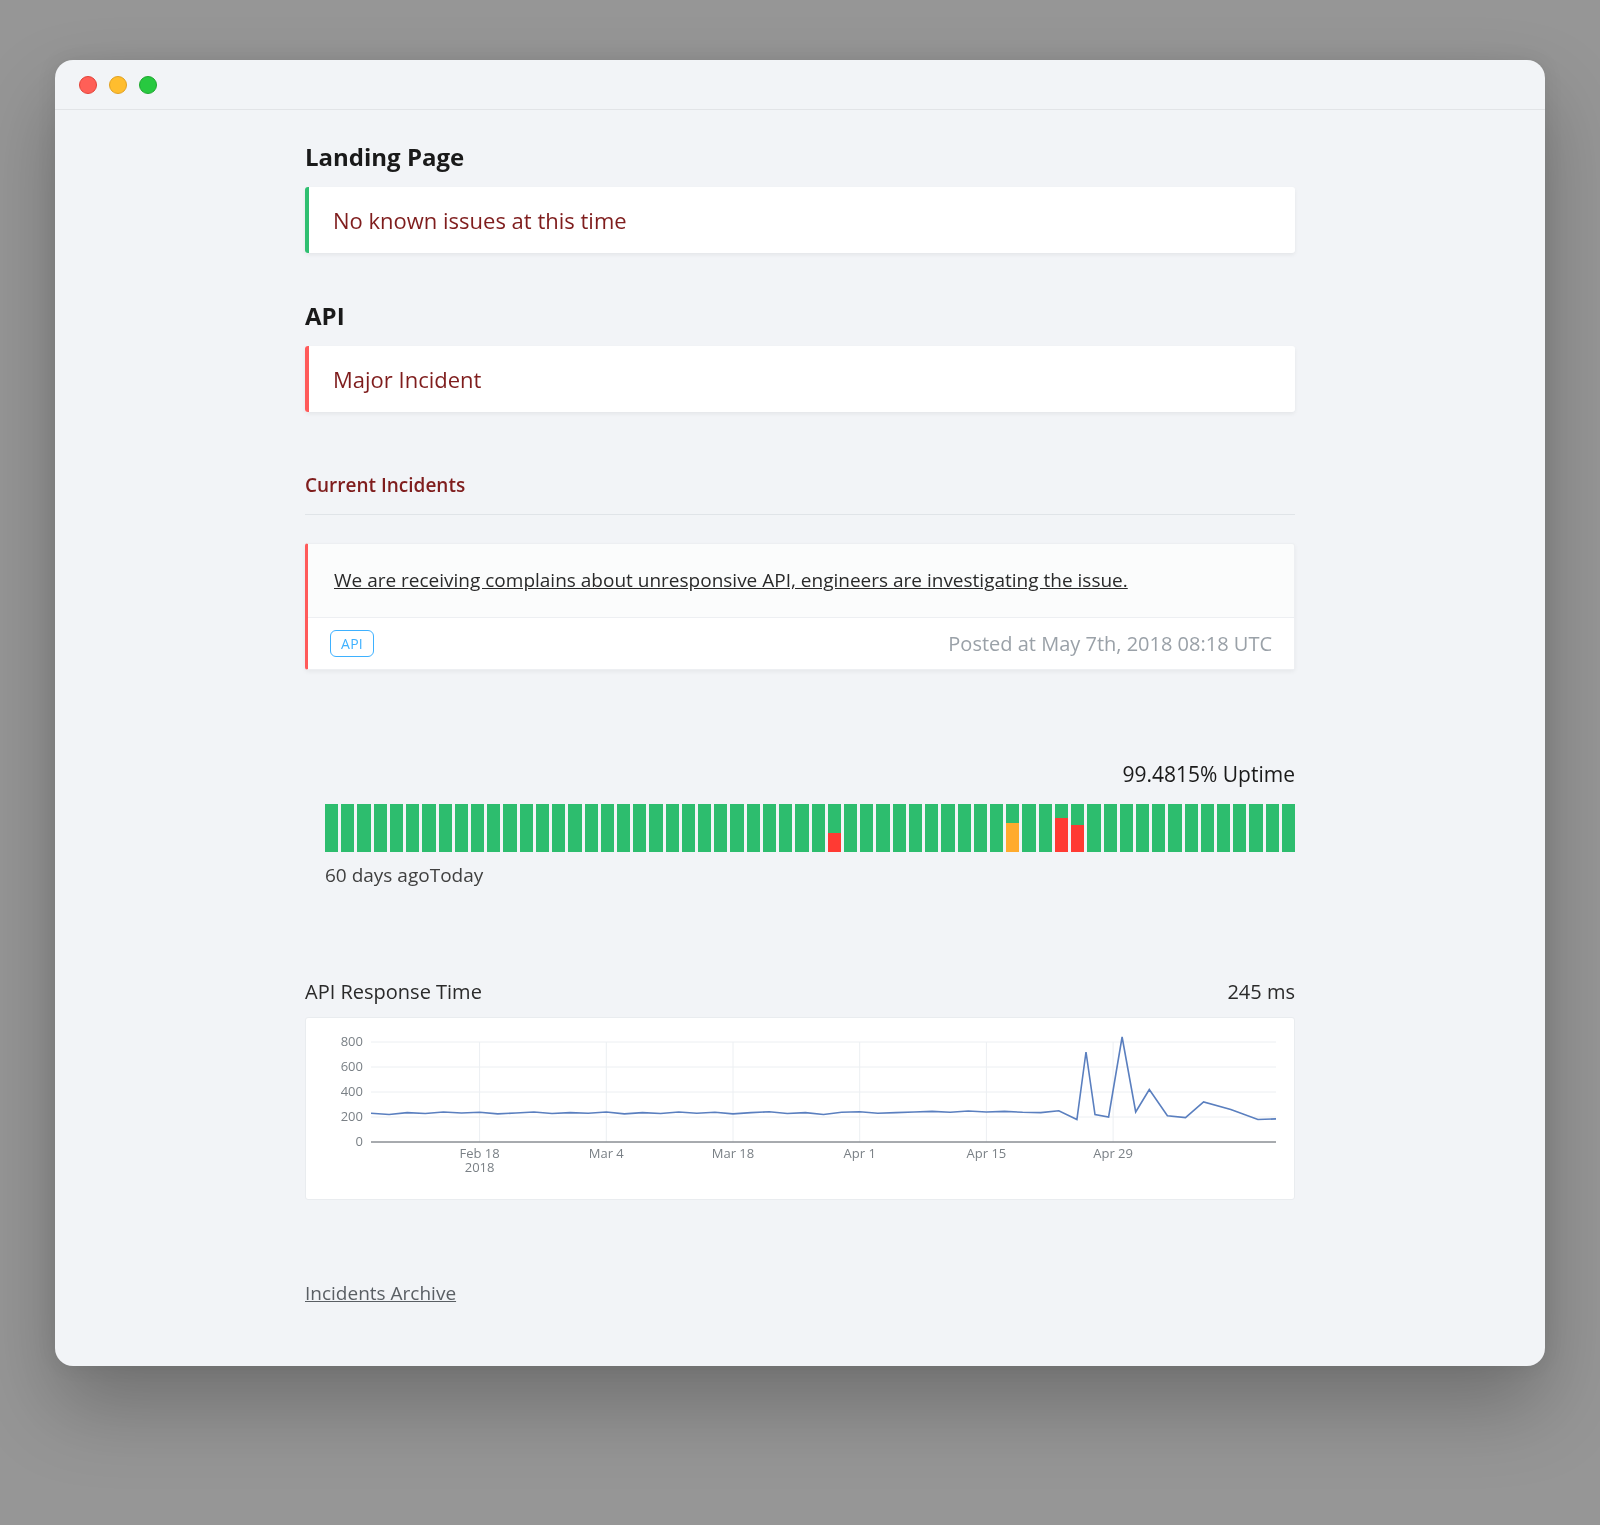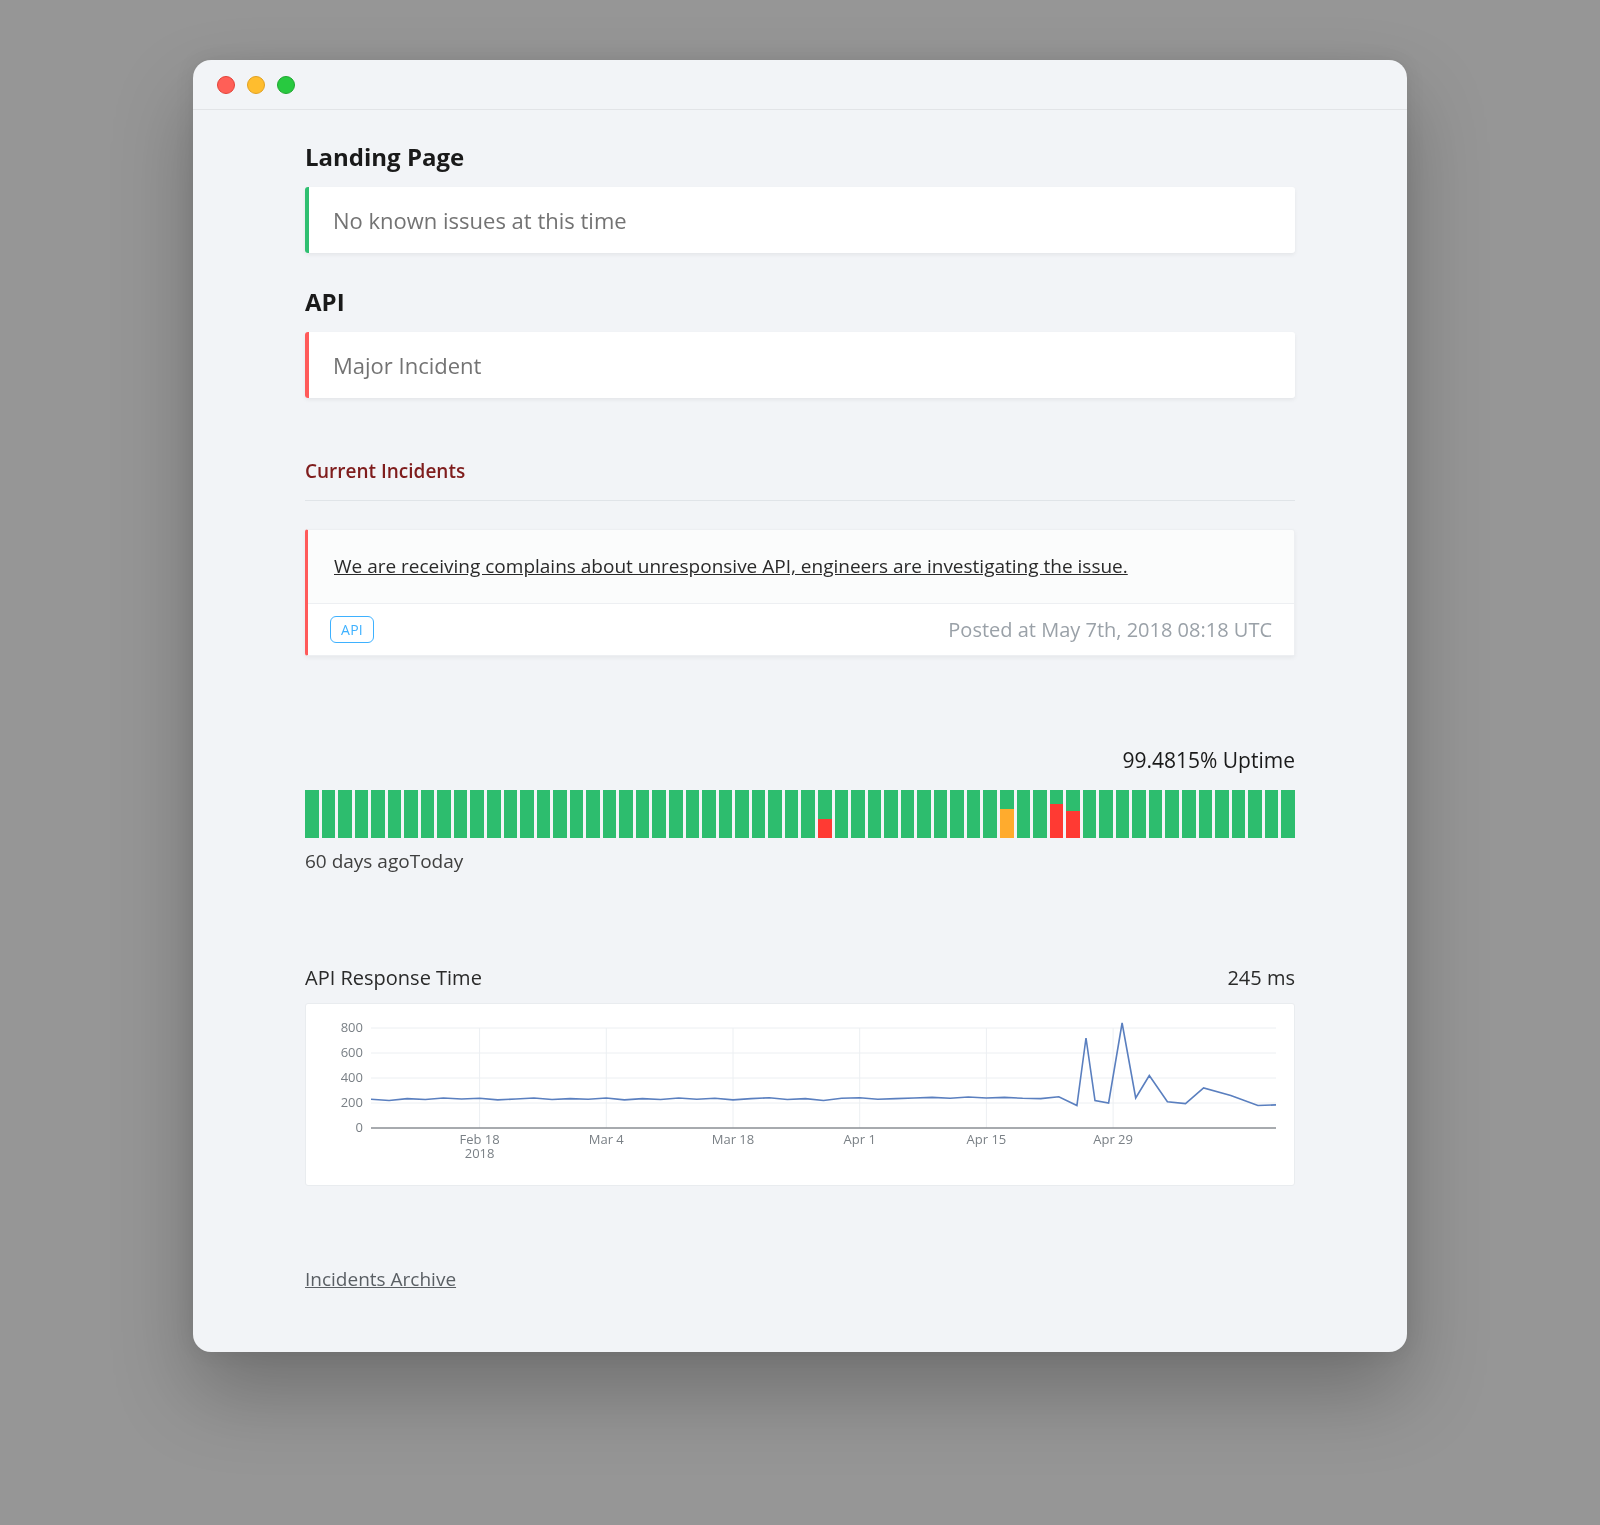--- a/index.html
+++ b/index.html
@@ -8,21 +8,21 @@
     background: #969696;
     font-family: -apple-system, BlinkMacSystemFont, "Segoe UI", "Open Sans", Helvetica, Arial, sans-serif;
     display: flex;
     align-items: flex-start;
     justify-content: center;
     padding: 60px 0 100px 0;
     width: 1600px;
     height: 1525px;
   }
   .window {
-    width: 1214px;
+    width: 1490px;
     background: #f2f4f7;
     border-radius: 18px;
     box-shadow: 0 40px 80px rgba(0,0,0,0.25), 0 0 20px rgba(0,0,0,0.08);
     overflow: hidden;
   }
   .titlebar {
     height: 50px;
     border-bottom: 1px solid #e2e4e7;
     display: flex;
     align-items: center;
@@ -47,22 +47,22 @@
     font-weight: 700;
     color: #1a1a1a;
     margin-bottom: 14px;
   }
   .status-card {
     background: #fff;
     border-radius: 3px;
     box-shadow: 0 2px 4px rgba(0,0,0,0.06);
     padding: 18px 28px;
     font-size: 22px;
-    color: #737373;
-    margin-bottom: 32px;
+    color: #7f1d1d;
+    margin-bottom: 46px;
     position: relative;
   }
   .status-card::before {
     content: "";
     position: absolute;
     left: 0; top: 0; bottom: 0;
     width: 4px;
     border-top-left-radius: 3px;
     border-bottom-left-radius: 3px;
   }
@@ -118,20 +118,21 @@
     border-radius: 6px;
     font-size: 14px;
     letter-spacing: 0.3px;
   }
   .posted {
     color: #9aa1a8;
     font-size: 20px;
   }
   .uptime-wrap {
     margin-top: 90px;
+    margin-left: 20px;
   }
   .uptime-head {
     text-align: right;
     font-size: 21px;
     color: #1a1a1a;
     margin-bottom: 16px;
   }
   .uptime-bars {
     display: flex;
     gap: 3px;

